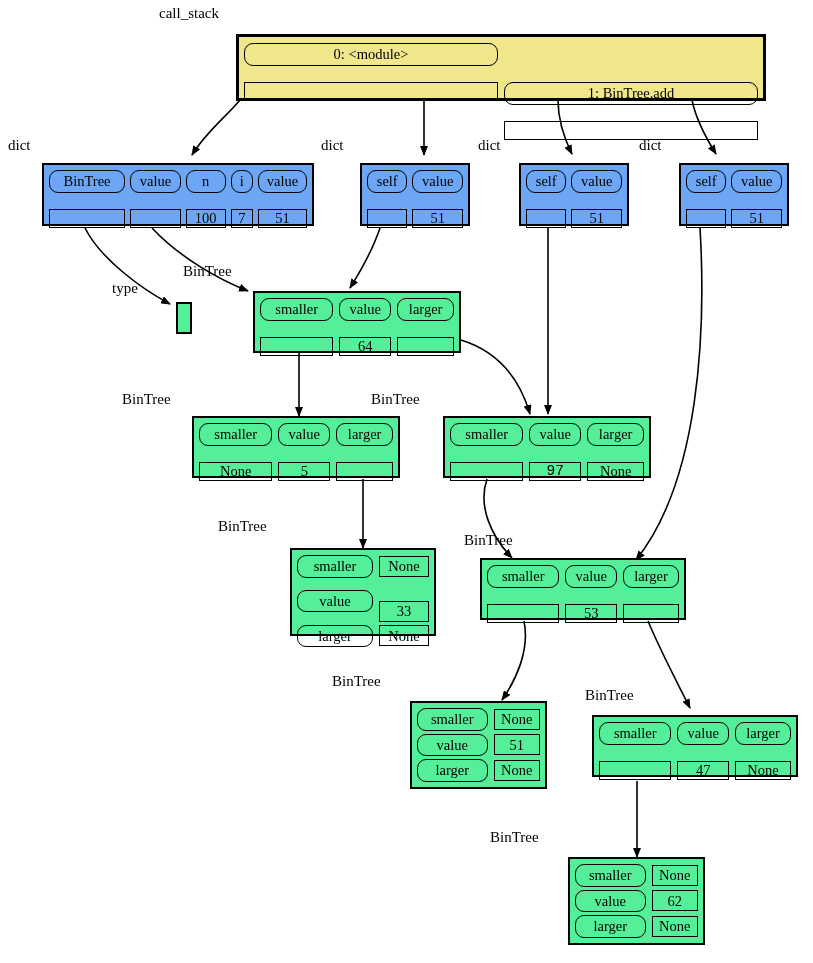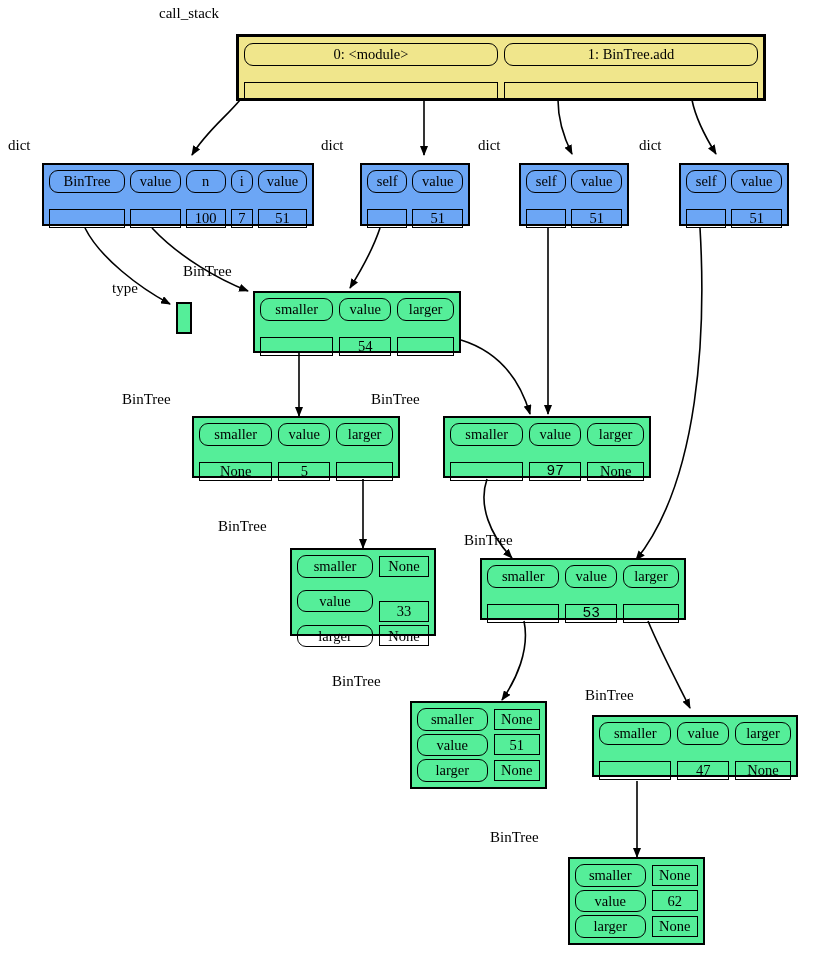--- a/index.html
+++ b/index.html
@@ -96,21 +96,21 @@
   <div class="tag" style="left:585px;top:688px;">BinTree</div>
   <div class="tag" style="left:490px;top:830px;">BinTree</div>
 
   <div class="node frame-box" style="left:236px;top:34px;width:530px;height:67px;">
 
     <div class="slotcol" style="flex:1;">
       <div class="key">0: &lt;module&gt;</div>
       <div class="val" style="height:24px;"></div>
     </div>
 
-    <div class="slotcol" style="flex:1;">
+    <div class="slotcol" style="flex:1;margin-top:39px;">
       <div class="key">1: BinTree.add</div>
       <div class="val" style="height:24px;"></div>
     </div>
 
 
   </div>
 
   <div class="node dict-box" style="left:42px;top:163px;width:272px;height:63px;">
     <div class="slotcol" style="flex:2.1;">
       <div class="key">BinTree</div>
@@ -169,21 +169,21 @@
 
   <div class="type-obj" style="left:176px;top:302px;width:12px;height:28px;"></div>
 
   <div class="node obj-box" style="left:253px;top:291px;width:208px;height:62px;">
     <div class="slotcol" style="flex:1.55;">
       <div class="key">smaller</div>
       <div class="val" style="height:21px;"></div>
     </div>
     <div class="slotcol" style="flex:1.1;">
       <div class="key">value</div>
-      <div class="val" style="height:21px;">54</div>
+      <div class="val" style="height:21px;">64</div>
     </div>
     <div class="slotcol" style="flex:1.2;">
       <div class="key">larger</div>
       <div class="val" style="height:21px;"></div>
     </div>
   </div>
 
   <div class="node obj-box" style="left:192px;top:416px;width:208px;height:62px;">
     <div class="slotcol" style="flex:1.55;">
       <div class="key">smaller</div>
@@ -229,21 +229,21 @@
     </div>
   </div>
 
   <div class="node obj-box" style="left:480px;top:558px;width:206px;height:62px;">
     <div class="slotcol" style="flex:1.55;">
       <div class="key">smaller</div>
       <div class="val" style="height:21px;"></div>
     </div>
     <div class="slotcol" style="flex:1.1;">
       <div class="key">value</div>
-      <div class="val" style="height:21px;font-family:Liberation Mono, monospace;">53</div>
+      <div class="val" style="height:21px;">53</div>
     </div>
     <div class="slotcol" style="flex:1.2;">
       <div class="key">larger</div>
       <div class="val" style="height:21px;"></div>
     </div>
   </div>
 
   <div class="node obj-box vert" style="left:410px;top:701px;width:137px;height:88px;">
     <div class="slotrow">
       <div class="key" style="flex:1.5;">smaller</div>

